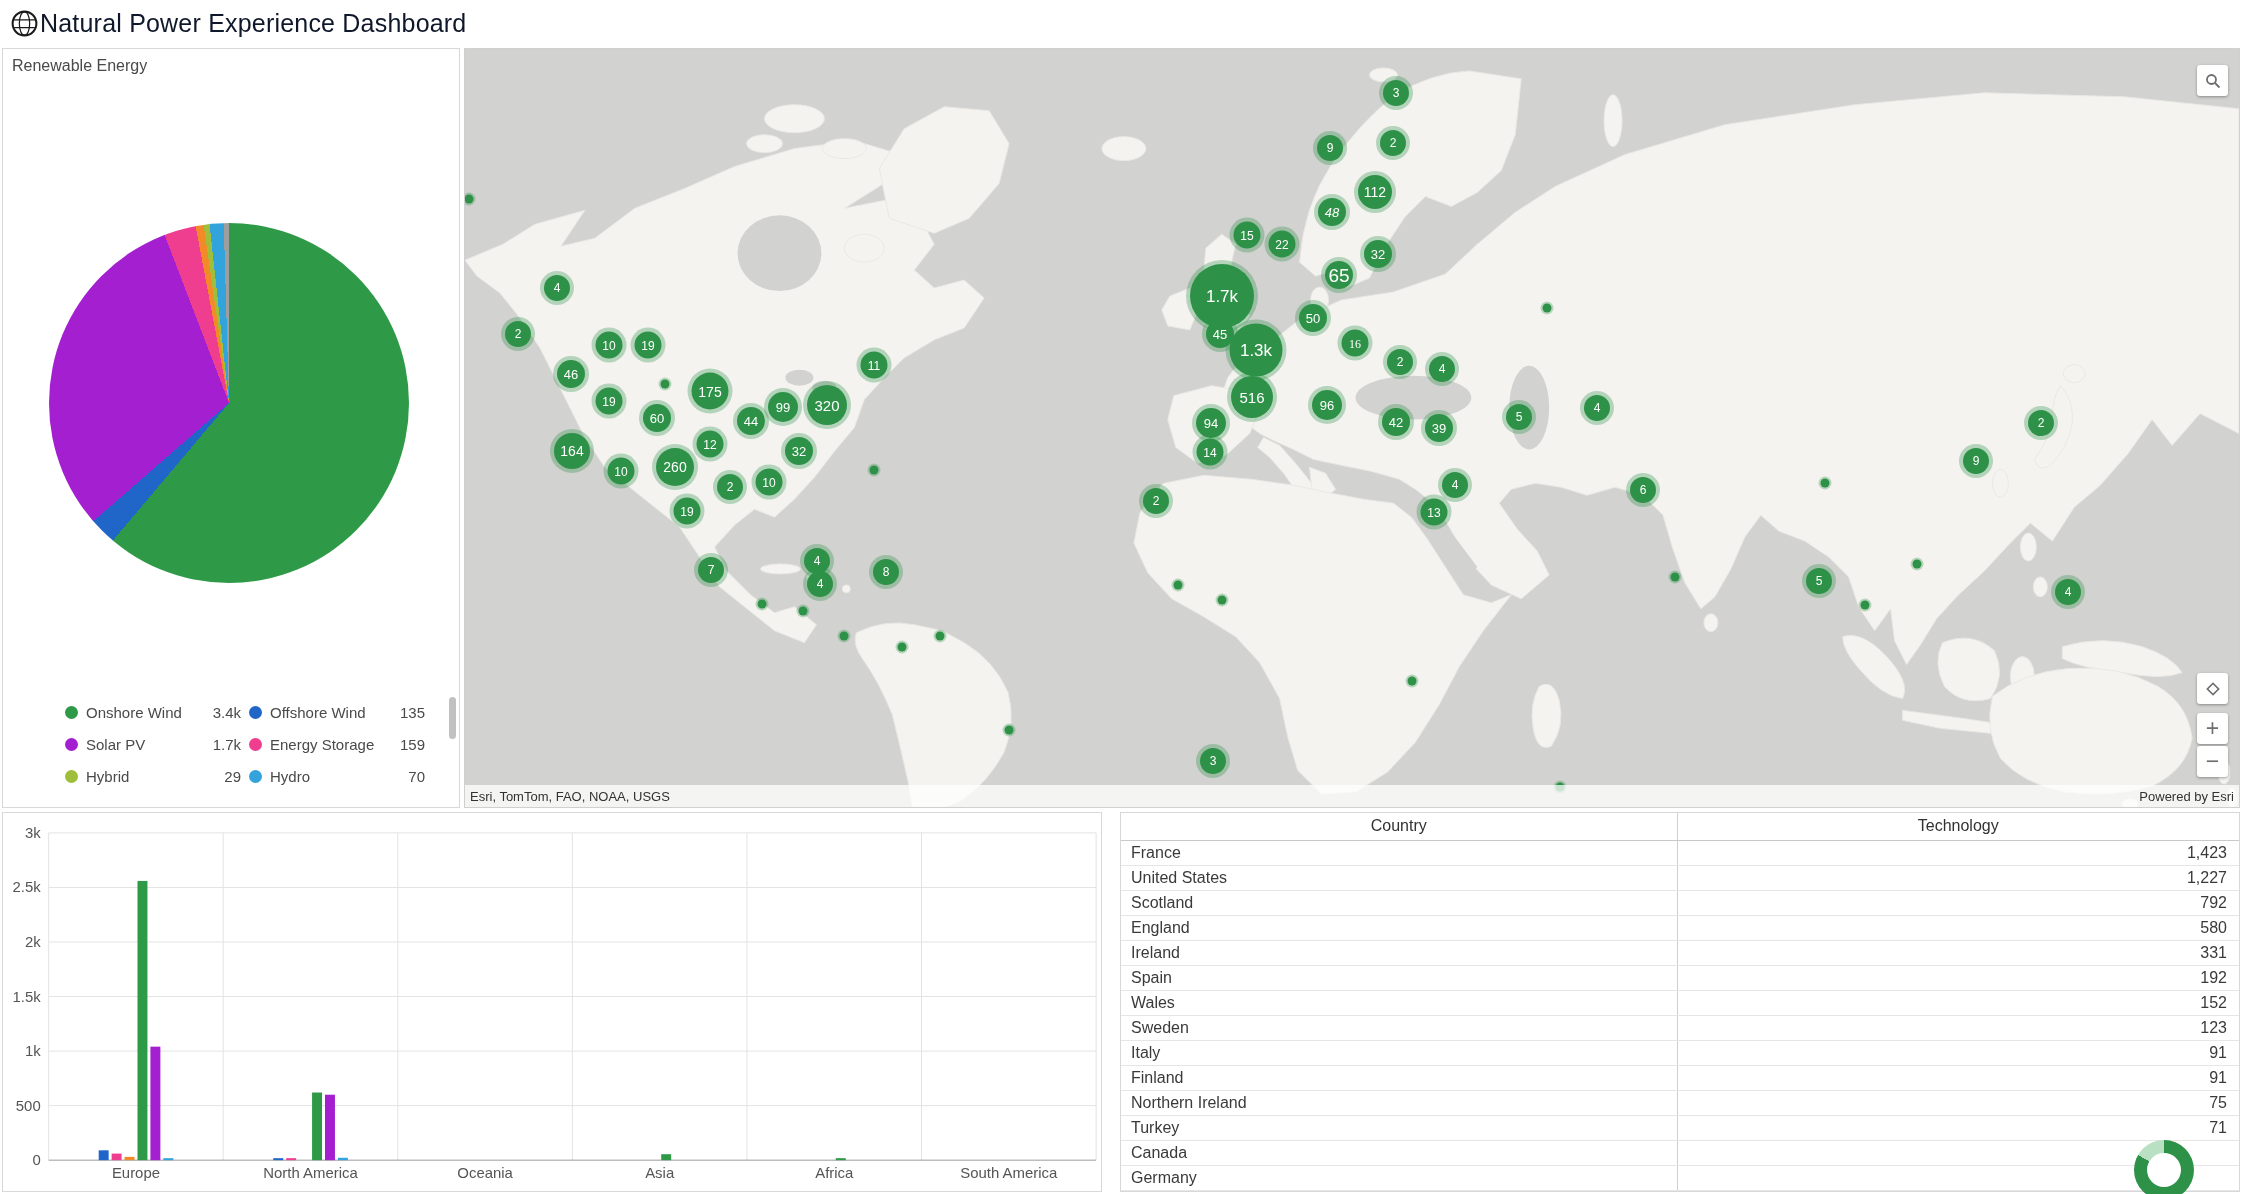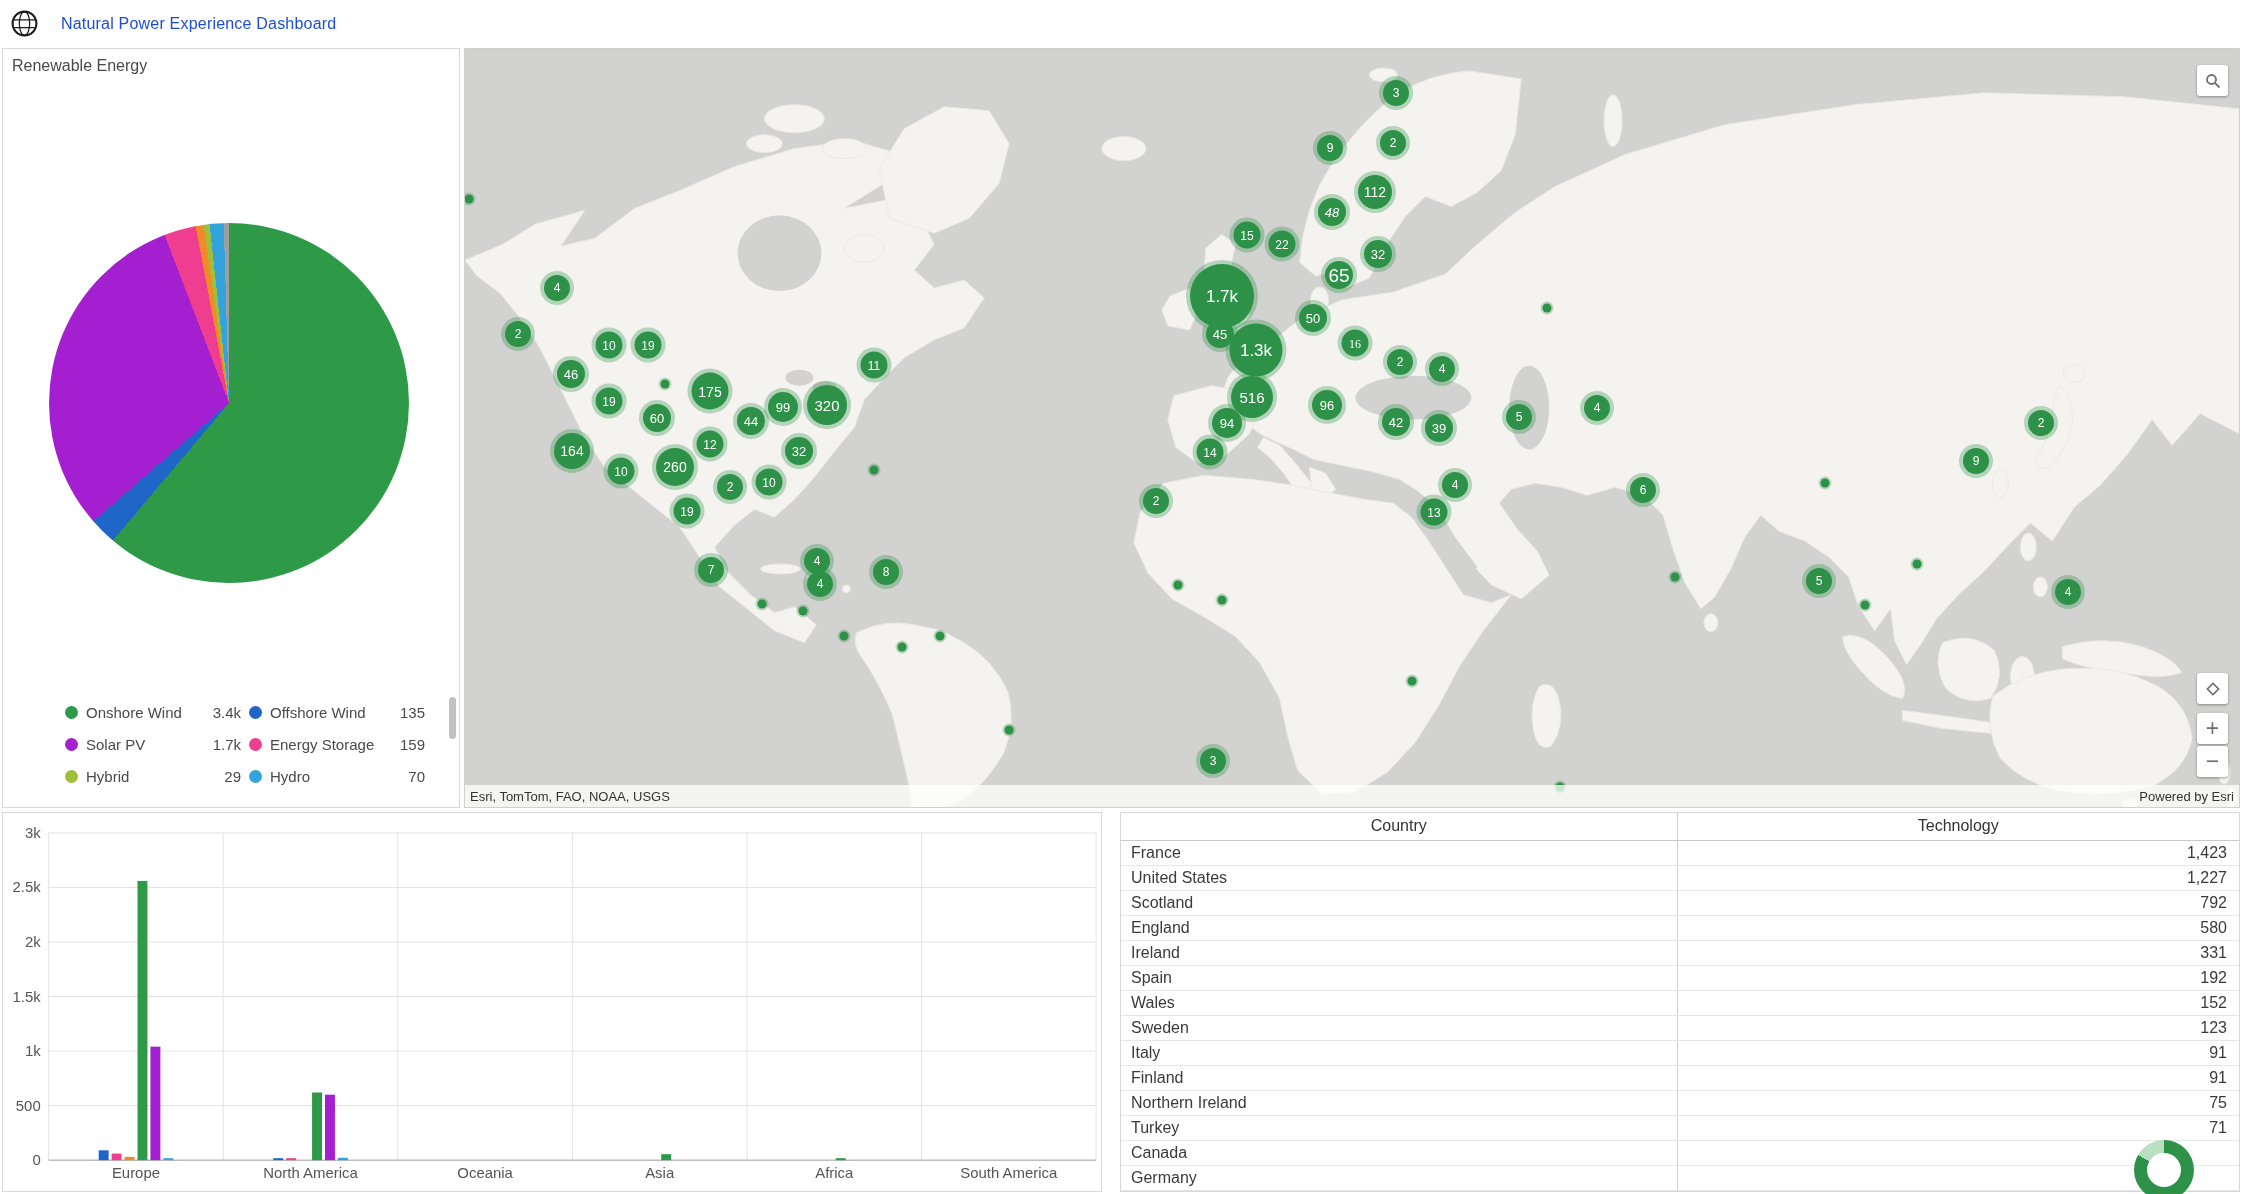--- a/index.html
+++ b/index.html
@@ -4,21 +4,21 @@
 <style>
   * { margin:0; padding:0; box-sizing:border-box; }
   html,body { background:#ffffff; }
   body { width:2242px; height:1194px; position:relative; overflow:hidden;
          font-family:"Liberation Sans", sans-serif; color:#323232; }
   #app { position:absolute; inset:0; }
 
   
   .header { position:absolute; left:0; top:0; width:2242px; height:47px; background:#fff;
             display:flex; align-items:center; padding-left:9px; z-index:5; }
-  .header-title { font-size:16px; color:#1d4ed8; margin-left:21px; letter-spacing:.2px; }
+  .header-title { font-size:25px; color:#0f172a; margin-left:0; letter-spacing:.2px; }
 
   
   .panel { position:absolute; background:#fff; border:1px solid #d8d8d8; }
   .pie-panel   { left:2px;    top:48px;  width:458px;  height:760px; }
   .map-panel   { left:464px;  top:48px;  width:1776px; height:760px; overflow:hidden; background:#d2d2d0; border:1px solid #d0d0d0;}
   .bar-panel   { left:2px;    top:812px; width:1100px; height:380px; }
   .table-panel { left:1120px; top:812px; width:1120px; height:380px; overflow:hidden; }
 
   
   .pie-title { position:absolute; left:9px; top:8px; font-size:16px; color:#4a4a4a; }
@@ -219,21 +219,21 @@
         <div class="cluster" style="left: 874px; top: 226px; width: 28px; height: 28px; font-size: 19px;">65</div>
         <div class="cluster" style="left: 757px; top: 247px; width: 64px; height: 64px; font-size: 17px;">1.7k</div>
         <div class="cluster" style="left: 848px; top: 269px; width: 28px; height: 28px; font-size: 13px;">50</div>
         <div class="cluster" style="left: 755px; top: 285px; width: 28px; height: 28px; font-size: 13px;">45</div>
         <div class="cluster" style="left: 890px; top: 294px; width: 27px; height: 27px; font-size: 12px; font-family: Liberation Serif, serif;">16</div>
         <div class="cluster" style="left: 791px; top: 301px; width: 53px; height: 53px; font-size: 17px;">1.3k</div>
         <div class="cluster" style="left: 935px; top: 313px; width: 26px; height: 26px; font-size: 12px;">2</div>
         <div class="cluster" style="left: 977px; top: 320px; width: 26px; height: 26px; font-size: 12px;">4</div>
         <div class="cluster" style="left: 787px; top: 348px; width: 42px; height: 42px; font-size: 15px;">516</div>
         <div class="cluster" style="left: 862px; top: 356px; width: 30px; height: 30px; font-size: 13px;">96</div>
-        <div class="cluster" style="left: 746px; top: 374px; width: 30px; height: 30px; font-size: 13px; margin-left: 16px;">94</div>
+        <div class="cluster" style="left: 746px; top: 374px; width: 30px; height: 30px; font-size: 13px;">94</div>
         <div class="cluster" style="left: 931px; top: 373px; width: 28px; height: 28px; font-size: 13px;">42</div>
         <div class="cluster" style="left: 974px; top: 379px; width: 28px; height: 28px; font-size: 13px;">39</div>
         <div class="cluster" style="left: 745px; top: 403px; width: 27px; height: 27px; font-size: 12px;">14</div>
         <div class="cluster" style="left: 1054px; top: 368px; width: 26px; height: 26px; font-size: 12px;">5</div>
         <div class="cluster" style="left: 1132px; top: 359px; width: 26px; height: 26px; font-size: 12px;">4</div>
         <div class="cluster" style="left: 990px; top: 436px; width: 26px; height: 26px; font-size: 12px;">4</div>
         <div class="cluster" style="left: 969px; top: 463px; width: 27px; height: 27px; font-size: 12px;">13</div>
         <div class="cluster" style="left: 1178px; top: 441px; width: 26px; height: 26px; font-size: 12px;">6</div>
         <div class="cluster" style="left: 691px; top: 452px; width: 26px; height: 26px; font-size: 12px;">2</div>
         <div class="cluster" style="left: 1576px; top: 374px; width: 26px; height: 26px; font-size: 12px;">2</div>

